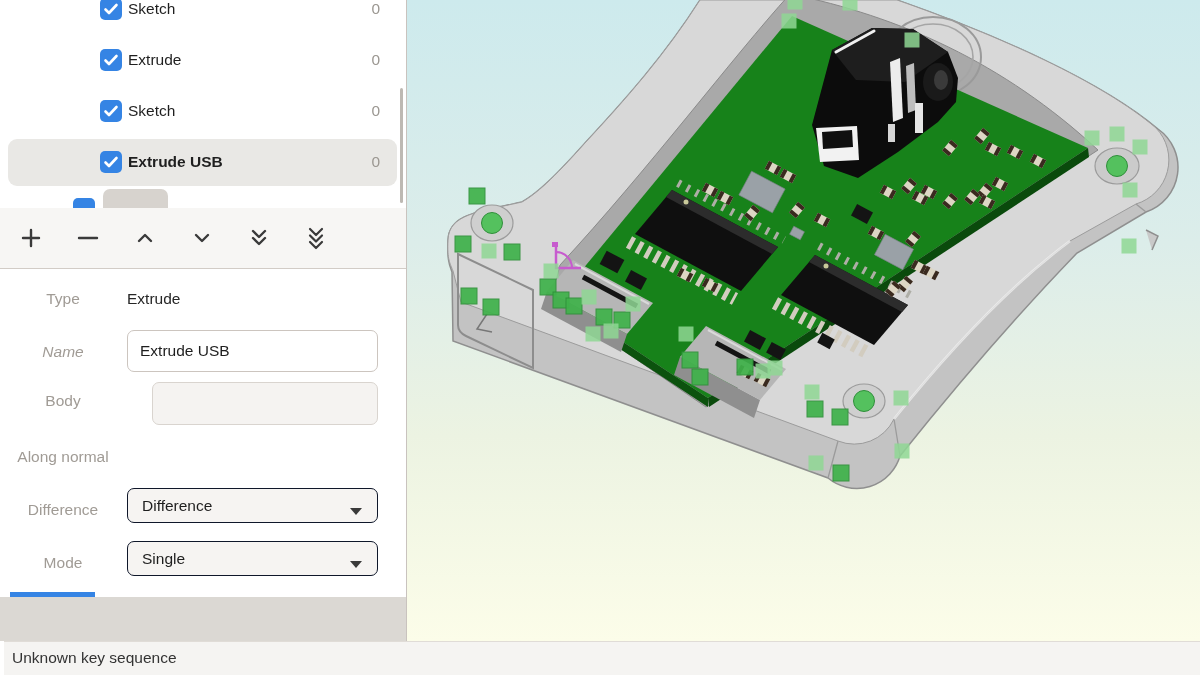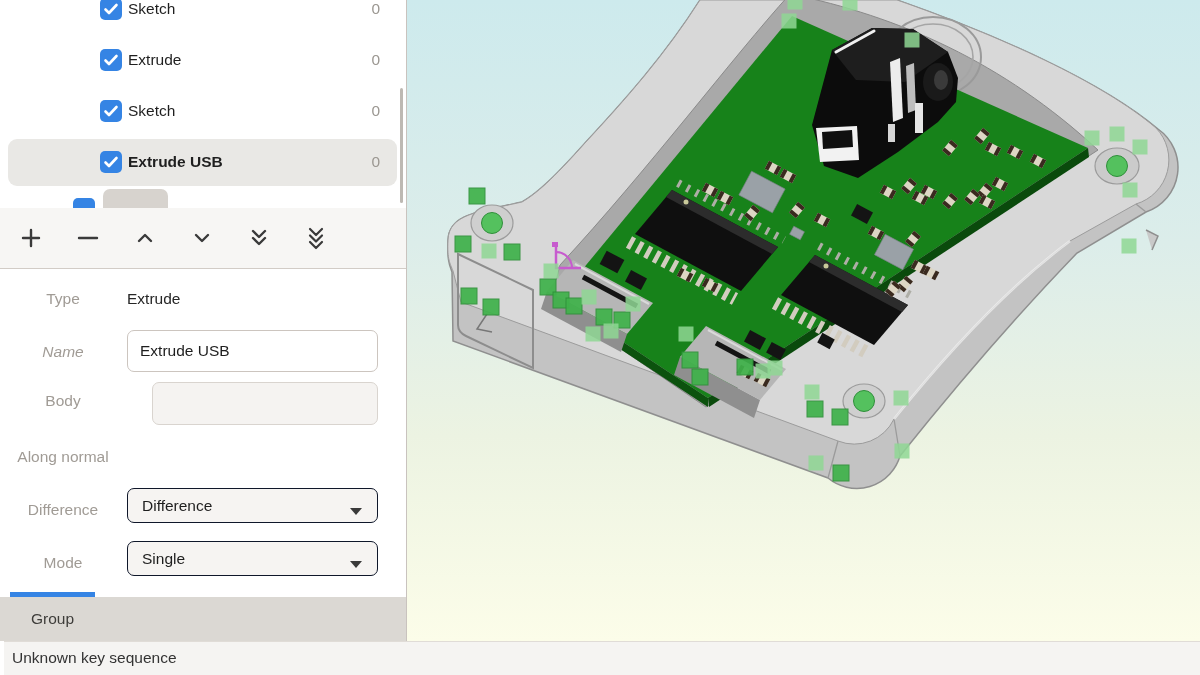--- a/index.html
+++ b/index.html
@@ -150,21 +150,20 @@
 
       <div class="plabel" style="top:284px;">Mode</div>
       <div class="dropdown" style="top:271px;">
         <span>Single</span>
         <span class="dd-arrow"></span>
       </div>
     </div>
 
     <div class="tab-indicator"></div>
     <div class="tabbar">
-      <button class="tab" style="left:10px;width:85px;">Group</button>
     </div>
   </div>
 
   <div class="viewport">
     <svg id="scene" width="793" height="641" viewBox="407 0 793 641">
 
       <path d="M700,0 C665,55 625,100 585,143 C552,180 536,194 522,202 C478,212 449,214 448,240
            C447,262 450,266 452,272 L453,341 L828,478
            A45,45 0 0 0 900,456 Q992,341 1077,253 L1146,212
            A47,47 0 0 0 1158,129 C1102,82 1000,36 897,0 Z" fill="#c3c3c3" stroke="#8f8f8f" stroke-width="1.5"></path>

